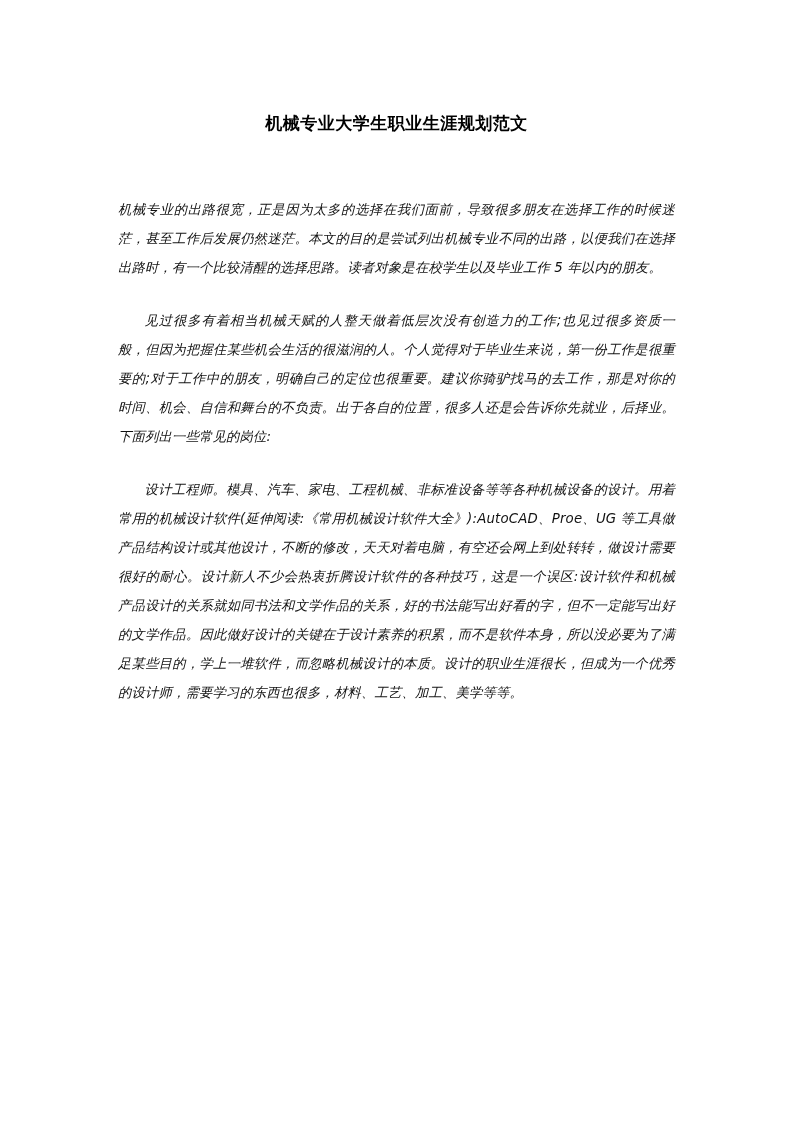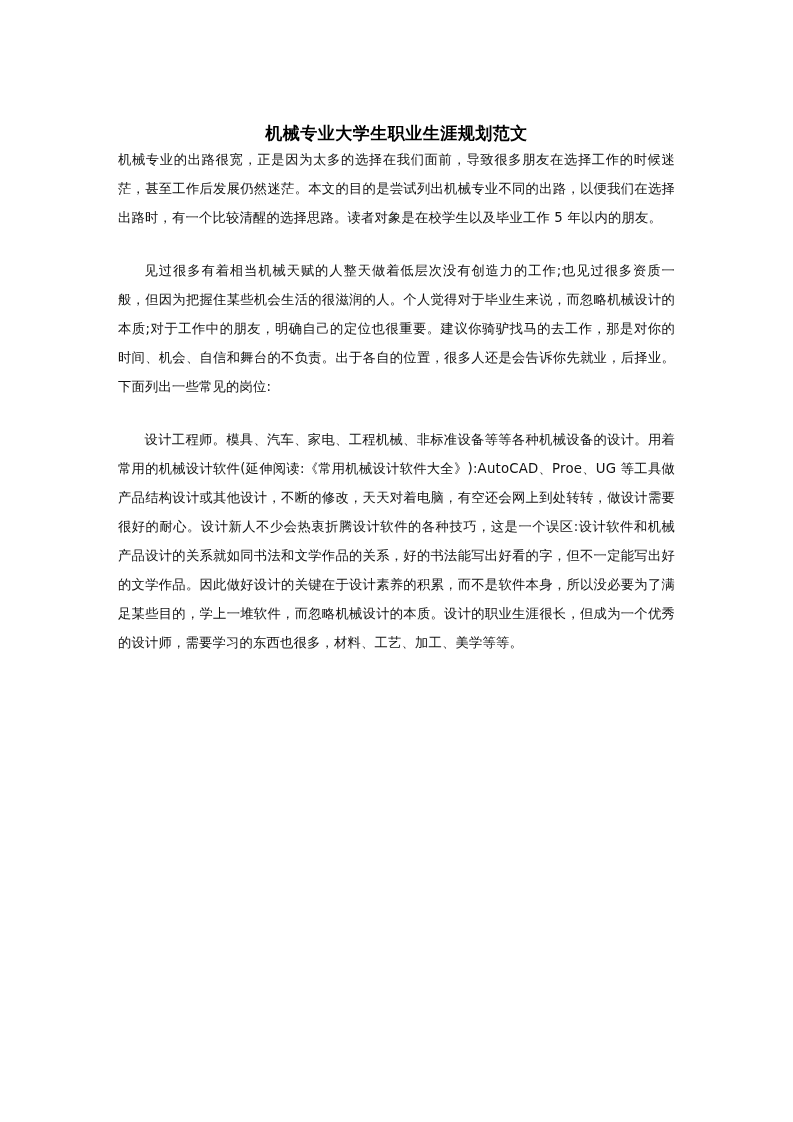--- a/index.html
+++ b/index.html
@@ -12,35 +12,37 @@
     height: 1122px;
     font-family: "Liberation Serif", "DejaVu Serif", serif;
     color: #000000;
     -webkit-font-smoothing: antialiased;
   }
   .page {
     position: relative;
     width: 793px;
     height: 984px;
     box-sizing: border-box;
-    padding: 14px 118px;
+    padding: 4px 118px;
     background: #ffffff;
     overflow: hidden;
   }
   .doc-title {
     margin: 0;
     padding-top: 108px;
     text-align: center;
     font-family: "DejaVu Sans", "Liberation Sans", sans-serif;
     font-size: 17px;
     font-weight: bold;
     letter-spacing: 0.5px;
     color: #000000;
   }
   .body-block {
+    margin-top: 60px;
+    font-style: italic;
   }
   p.para {
     margin: 0 0 24px 0;
     font-family: "DejaVu Sans", "Liberation Sans", sans-serif;
     font-size: 13.3px;
     line-height: 29px;
     text-align: justify;
     text-justify: inter-ideograph;
     color: #111111;
     letter-spacing: 0.2px;
@@ -54,17 +56,17 @@
 </style>
 </head>
 <body>
 
 <div class="page">
 
   <h1 class="doc-title">机械专业大学生职业生涯规划范文</h1>
 
   <div class="body-block">
     <p class="para">机械专业的出路很宽，正是因为太多的选择在我们面前，导致很多朋友在选择工作的时候迷茫，甚至工作后发展仍然迷茫。本文的目的是尝试列出机械专业不同的出路，以便我们在选择出路时，有一个比较清醒的选择思路。读者对象是在校学生以及毕业工作 5 年以内的朋友。</p>
-    <p class="para indent">见过很多有着相当机械天赋的人整天做着低层次没有创造力的工作;也见过很多资质一般，但因为把握住某些机会生活的很滋润的人。个人觉得对于毕业生来说，而忽略机械设计的本质;对于工作中的朋友，明确自己的定位也很重要。建议你骑驴找马的去工作，那是对你的时间、机会、自信和舞台的不负责。出于各自的位置，很多人还是会告诉你先就业，后择业。下面列出一些常见的岗位:</p>
+    <p class="para indent">见过很多有着相当机械天赋的人整天做着低层次没有创造力的工作;也见过很多资质一般，但因为把握住某些机会生活的很滋润的人。个人觉得对于毕业生来说，第一份工作是很重要的;对于工作中的朋友，明确自己的定位也很重要。建议你骑驴找马的去工作，那是对你的时间、机会、自信和舞台的不负责。出于各自的位置，很多人还是会告诉你先就业，后择业。下面列出一些常见的岗位:</p>
     <p class="para indent">设计工程师。模具、汽车、家电、工程机械、非标准设备等等各种机械设备的设计。用着常用的机械设计软件(延伸阅读:《常用机械设计软件大全》):AutoCAD、Proe、UG 等工具做产品结构设计或其他设计，不断的修改，天天对着电脑，有空还会网上到处转转，做设计需要很好的耐心。设计新人不少会热衷折腾设计软件的各种技巧，这是一个误区:设计软件和机械产品设计的关系就如同书法和文学作品的关系，好的书法能写出好看的字，但不一定能写出好的文学作品。因此做好设计的关键在于设计素养的积累，而不是软件本身，所以没必要为了满足某些目的，学上一堆软件，而忽略机械设计的本质。设计的职业生涯很长，但成为一个优秀的设计师，需要学习的东西也很多，材料、工艺、加工、美学等等。</p>
   </div>
 
 </div>
 
 </body></html>

